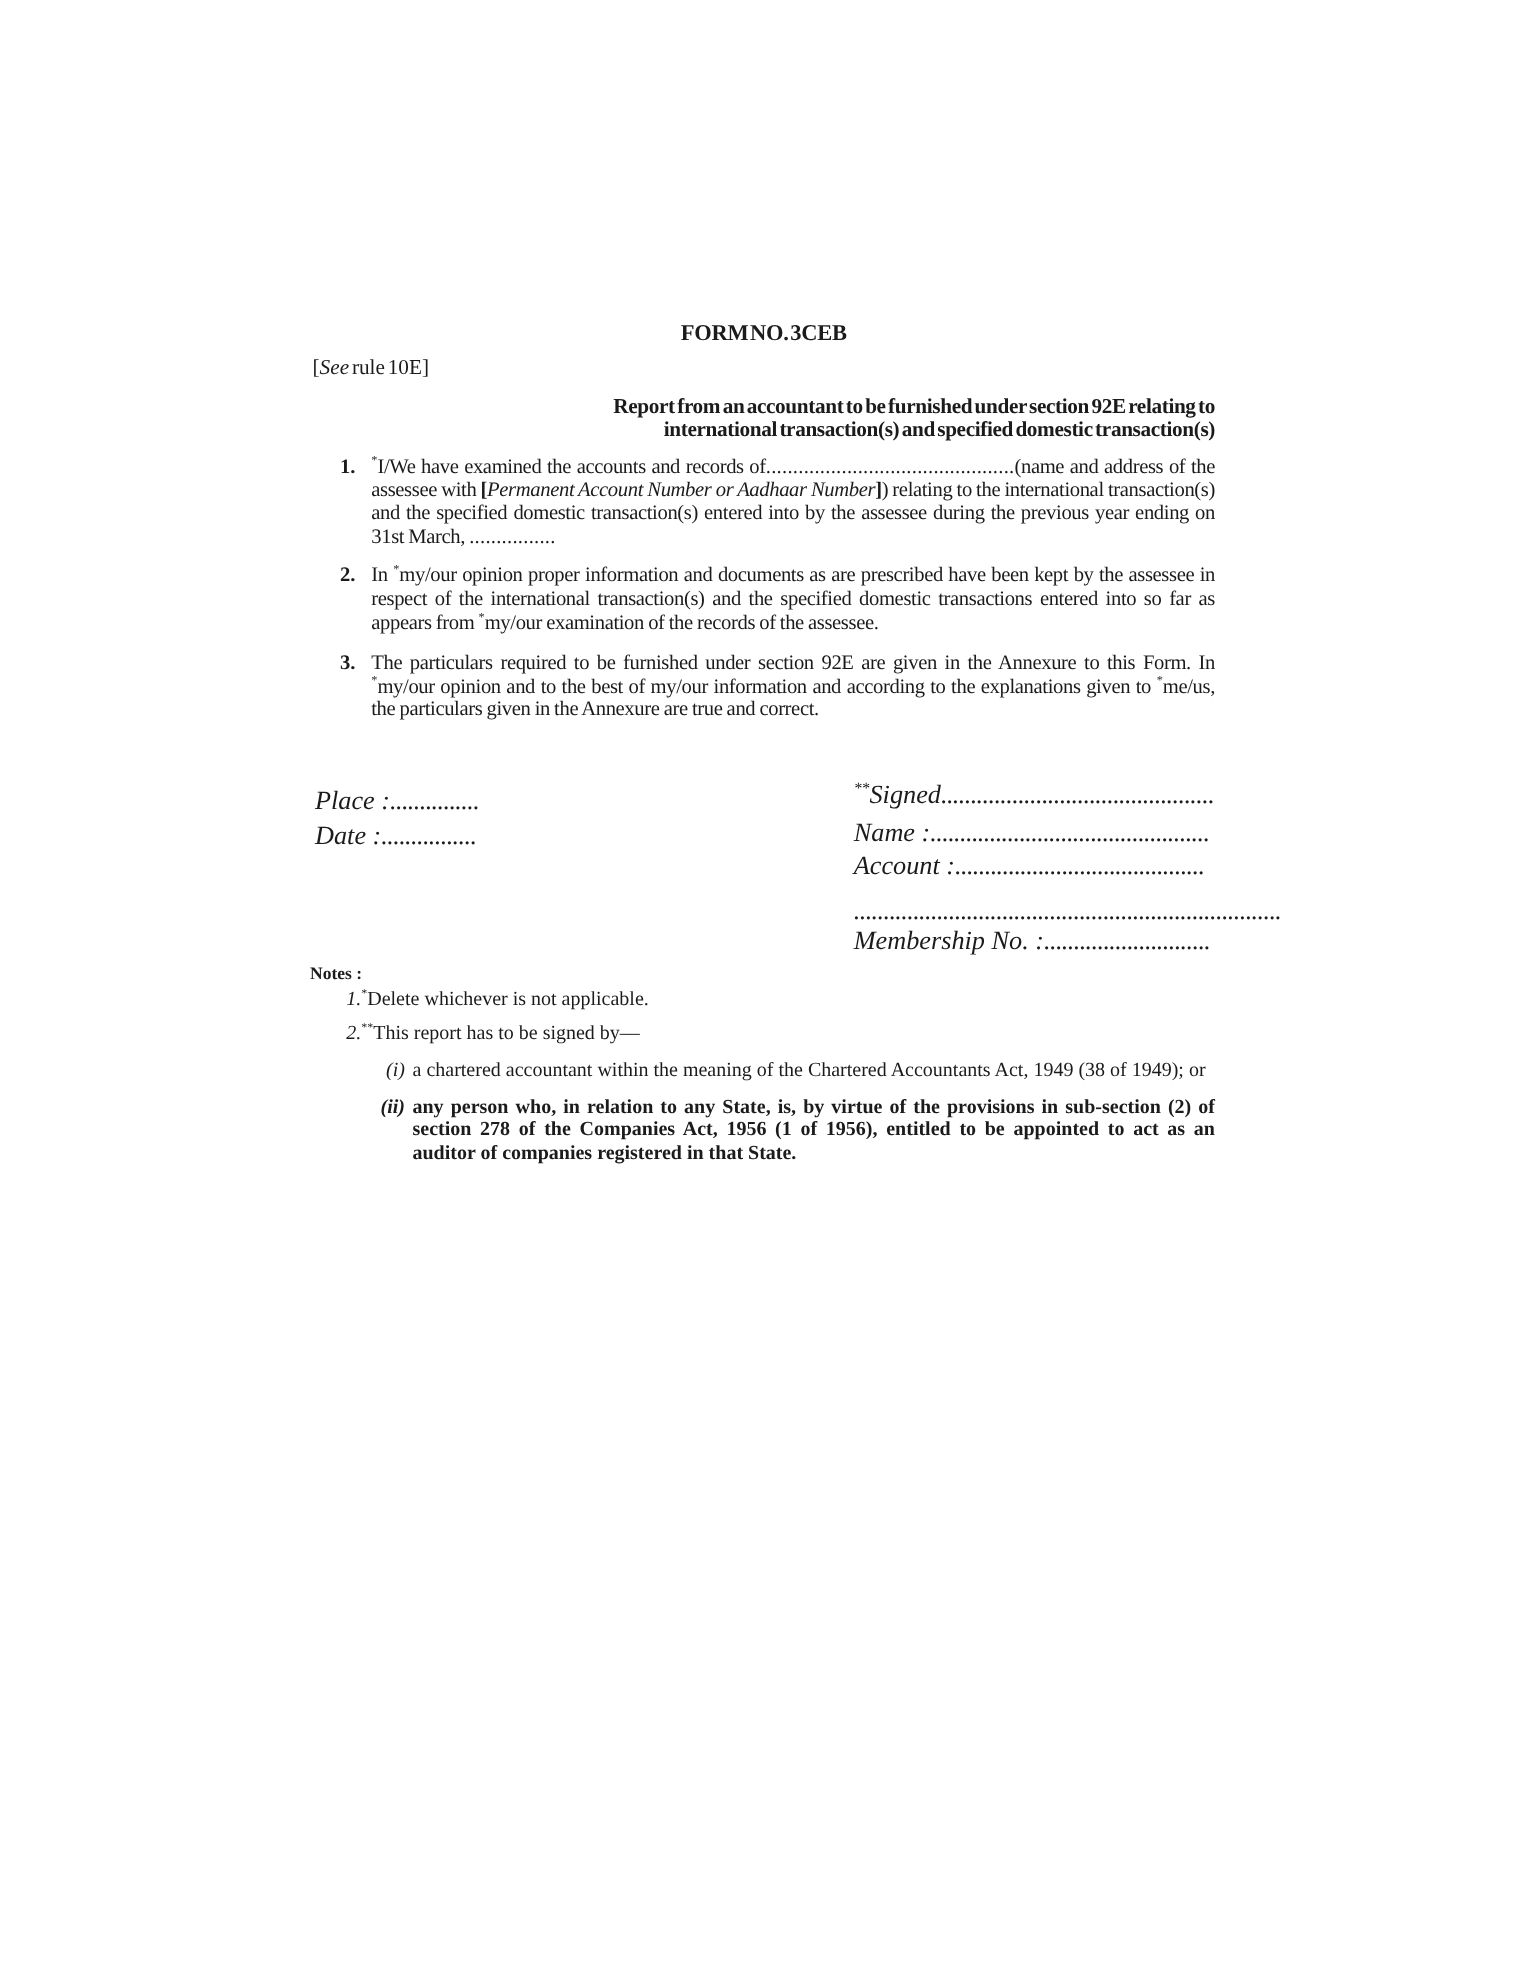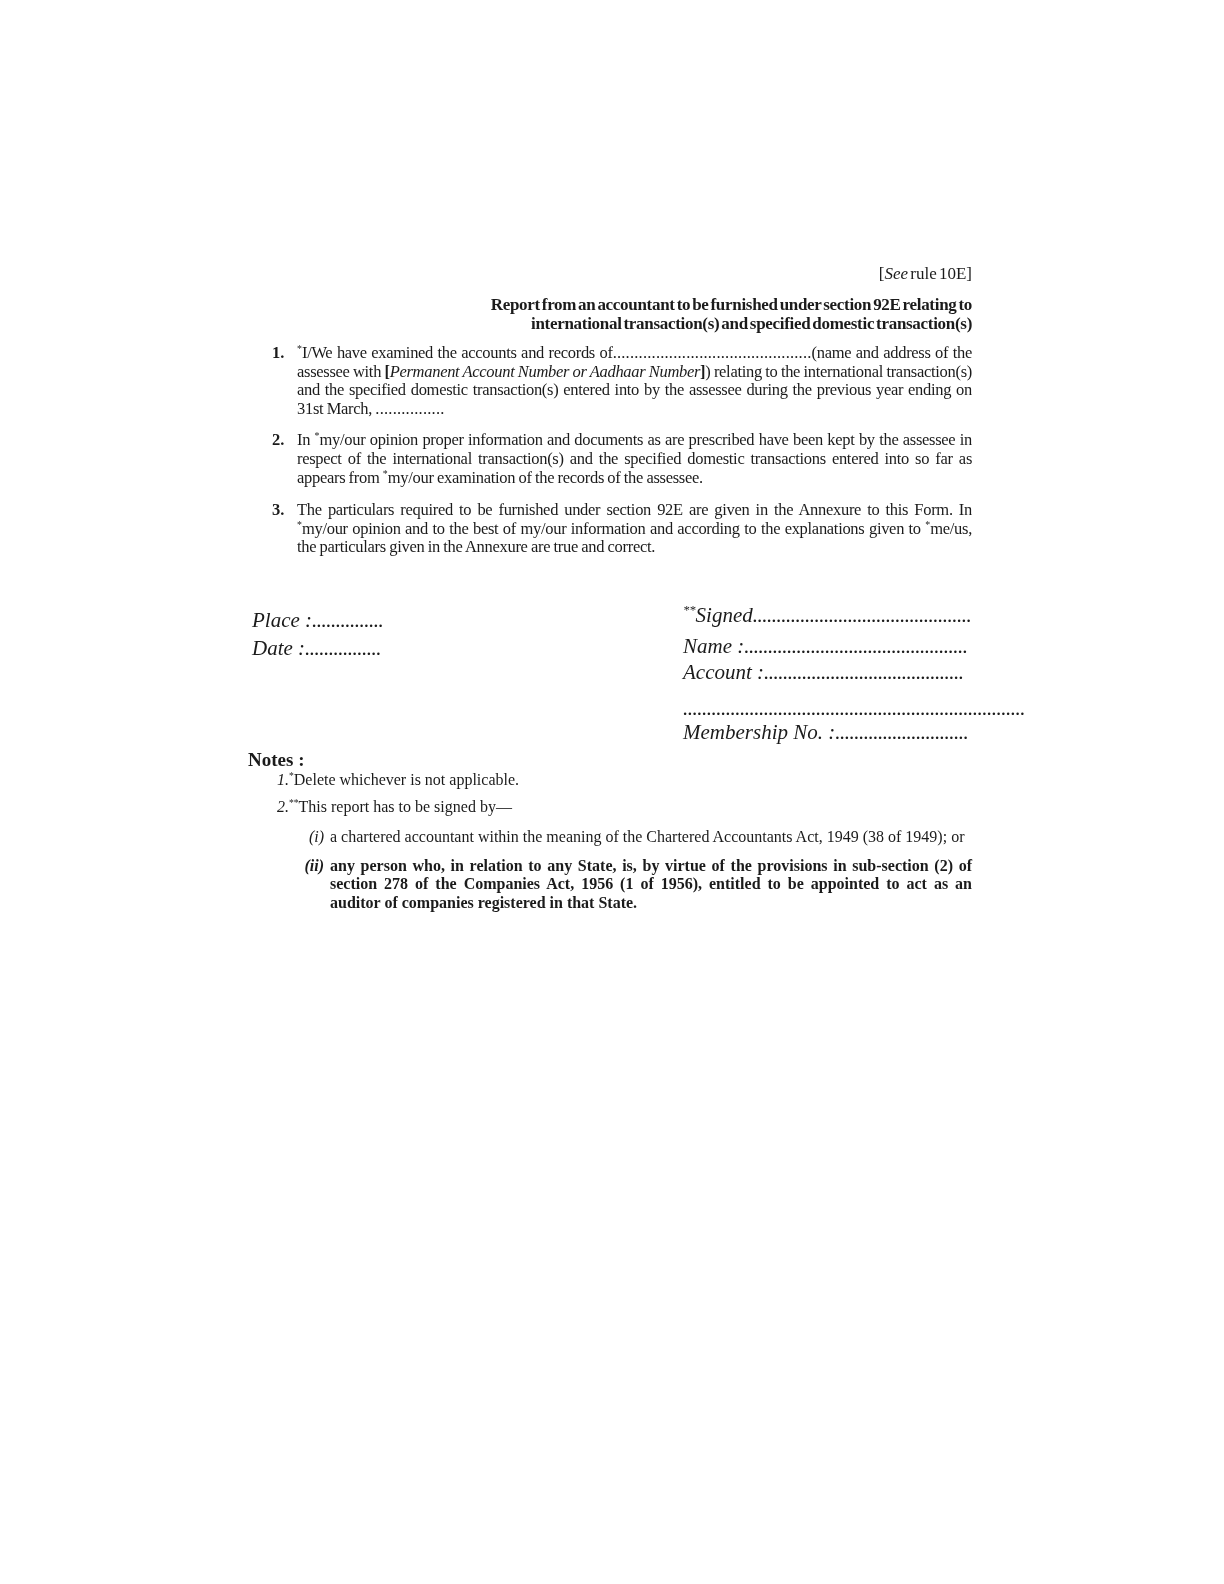--- a/index.html
+++ b/index.html
@@ -13,21 +13,21 @@
     font-family: "Liberation Serif", "DejaVu Serif", serif;
     overflow: hidden;
   }
   .doc { position: absolute; left: 250px; top: 256px; width: 722px; }
 
   .title {
     text-align: center; font-size: 18px; font-weight: 700;
     line-height: 20px; letter-spacing: -0.2px; word-spacing: -3px;
   }
   .rule {
-    text-align: right; font-size: 17px; line-height: 20px;
+    text-align: left; font-size: 17px; line-height: 20px;
     margin-top: 8px; word-spacing: -2px;
   }
   .it { font-style: italic; }
   .heading {
     margin-top: 12px; text-align: right; font-size: 17px; font-weight: 700;
     line-height: 18.5px; letter-spacing: -0.3px; word-spacing: -2px;
   }
   .heading .hline { display: block; }
 
   .clause {
@@ -48,38 +48,39 @@
   .sig-left .srow { height: 28px; }
   .sig-right { position: absolute; left: 433px; top: 0; width: 289px; }
   .sig-right .srow { line-height: 21px; }
   .srow-name { margin-top: 10px; }
   .srow-address { margin-top: 5px; }
   .srow-cont { margin-top: 15px; }
   .srow-mem { margin-top: 3px; }
   .sdots { letter-spacing: -0.5px; }
 
   .notes { margin-top: 7px; font-size: 16px; }
-  .notes-header { font-weight: 700; font-size: 19px; line-height: 20px; margin-left: -2px; font-style: normal; }
+  .notes-header { font-weight: 700; font-size: 14px; line-height: 20px; margin-left: -2px; font-style: normal; }
   .note { position: relative; padding-left: 39px; line-height: 18.6px; }
   .note-1 { margin-top: 1px; }
   .note-2 { margin-top: 8px; }
   .nnum { position: absolute; left: 27px; font-style: italic; }
   .subnote {
     position: relative; padding-left: 80px; line-height: 18.6px; text-align: justify;
   }
   .subnote-i { margin-top: 12px; }
   .subnote-ii { margin-top: 10px; font-weight: bold; }
   .snum { position: absolute; left: 50px; width: 24px; text-align: right; font-style: italic; }
 </style>
 </head>
 <body>
 
 <div class="page">
   <main class="doc">
 
+    <h1 class="title">FORM NO. 3CEB</h1>
 
     <div class="rule"><span>[</span><span class="it">See</span><span> rule 10E]</span></div>
 
     <h2 class="heading">
       <span class="hline">Report from an accountant to be furnished under section 92E relating to</span>
       <span class="hline">international transaction(s) and specified domestic transaction(s)</span>
     </h2>
 
     <div class="clause clause-1">
       <span class="cnum">1.</span>

